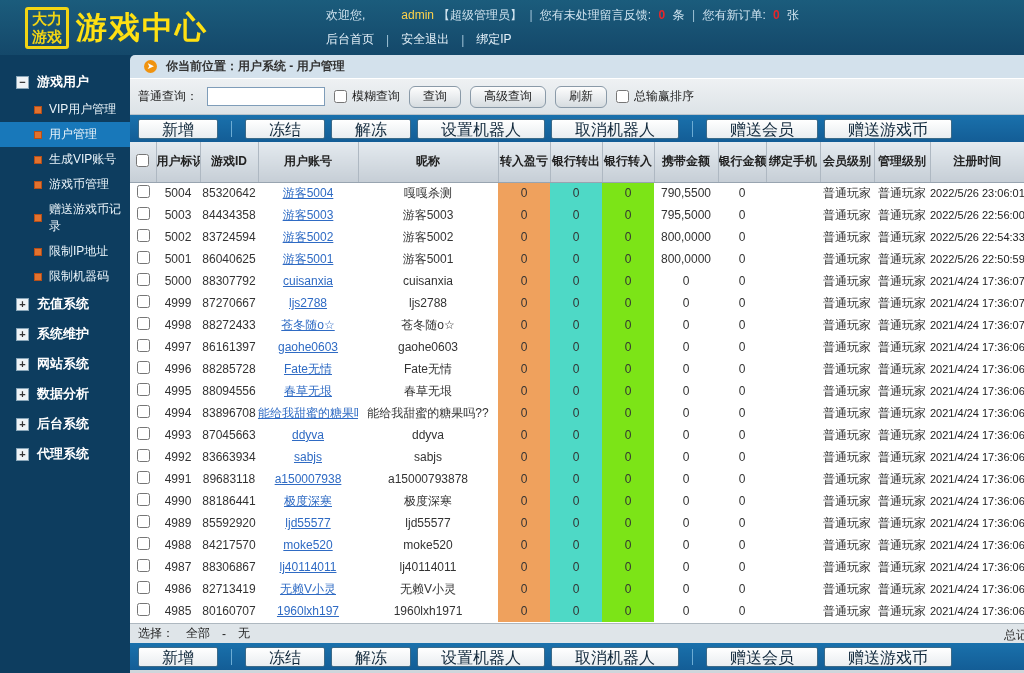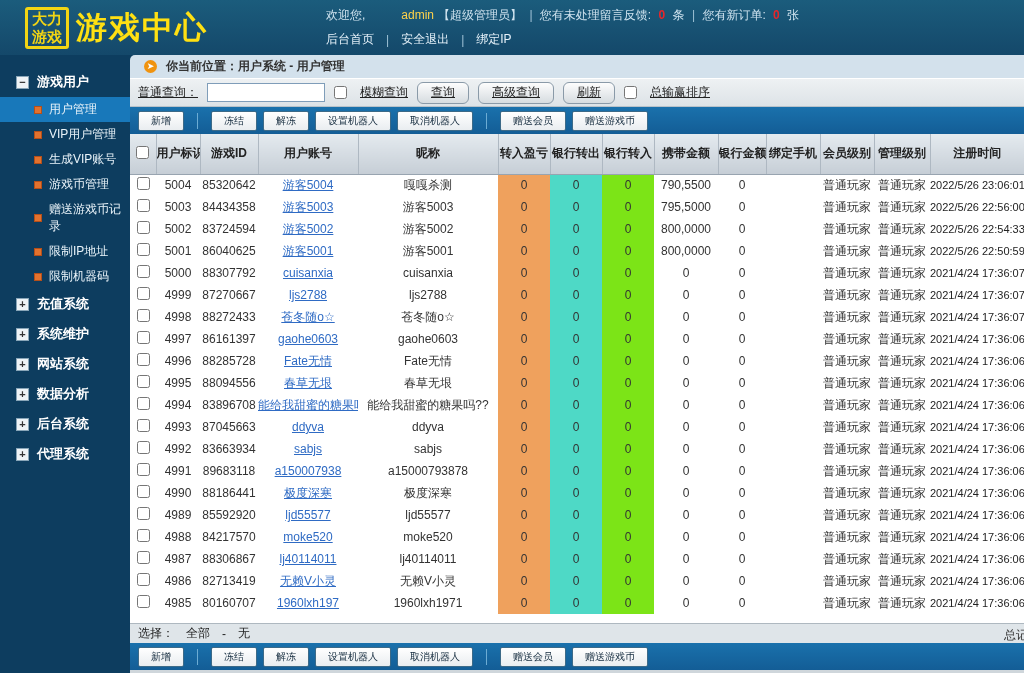--- a/index.html
+++ b/index.html
@@ -41,33 +41,33 @@
 
   .content{flex:1; display:flex; flex-direction:column; background:#0d3d5f;}
 
   
   .breadcrumb{height:24px; background:#d3e1ec; border-radius:5px 0 0 0; border-bottom:1px solid #fff;
     display:flex; align-items:center; gap:9px; padding-left:14px; font-weight:bold; color:#333;}
   .crumb-icon{width:13px; height:13px; border-radius:50%; background:#f0930f; color:#fff;
     font-size:9px; line-height:13px; text-align:center; font-weight:bold;}
 
   
-  .searchbar{height:28px; background:linear-gradient(#eef1f3,#dde3e7); border-bottom:1px solid #b8c2ca;
-    display:flex; align-items:center; gap:9px; padding-left:8px; color:#222;text-decoration:underline;}
+  .searchbar{height:36px; background:linear-gradient(#eef1f3,#dde3e7); border-bottom:1px solid #b8c2ca;
+    display:flex; align-items:center; gap:9px; padding-left:8px; color:#222;}
   .search-input{width:118px; height:19px; border:1px solid #7f9db9; background:#fff;
     font-size:12px; padding:1px 3px;}
   .btn3d{height:22px; padding:0 13px; font-size:12px; color:#222; cursor:pointer;
     background:linear-gradient(#fdfdfd,#d6dce0); border:1px solid #8a9aa8; border-radius:6px;}
   input[type=checkbox]{width:13px; height:13px; margin:0; cursor:pointer;}
-  .chk-group{display:flex; align-items:center; gap:13px;}
+  .chk-group{display:flex; align-items:center; gap:5px;}
 
   
   .toolbar{height:27px; background:linear-gradient(var(--tbblue1),var(--tbblue2));
     display:flex; align-items:center; gap:6px; padding-left:8px; flex-shrink:0;}
-  .tb-btn{height:20px; padding:0 12px; font-size:10px; color:#12293c; cursor:pointer;
+  .tb-btn{height:20px; padding:0 23px; font-size:16px; color:#12293c; cursor:pointer;
     background:linear-gradient(#ffffff,#e9edf0); border:1px solid #3c6a88; border-radius:2px; white-space:nowrap;}
   .tb-sep{width:1px; height:16px; background:#6cacd4; margin:0 7px;}
 
   
   .table-wrap{flex:1; background:#fff; overflow:hidden;}
   table{border-collapse:collapse; table-layout:fixed; width:894px;}
   thead th{height:40px; background:linear-gradient(#e4eaef,#c6ced6); font-size:12px; color:#222;
     border-right:1px solid #aeb8c2; border-bottom:1px solid #98a4b0; font-weight:bold; overflow:hidden; white-space:nowrap;}
   thead th:last-child{border-right:none;}
   tbody td{height:22px; font-size:12px; text-align:center; color:#333; overflow:hidden; white-space:nowrap;}
@@ -119,27 +119,27 @@
     </div>
   </header>
 
   <div class="main">
 
     <aside class="sidebar">
         <div class="side-section">
           <span class="expand-icon">−</span>
           <span>游戏用户</span>
         </div>
+        <div class="side-item">
+          <span class="bullet"></span>
+          <span>VIP用户管理</span>
+        </div>
         <div class="side-item active">
           <span class="bullet"></span>
           <span>用户管理</span>
-        </div>
-        <div class="side-item">
-          <span class="bullet"></span>
-          <span>VIP用户管理</span>
         </div>
         <div class="side-item">
           <span class="bullet"></span>
           <span>生成VIP账号</span>
         </div>
         <div class="side-item">
           <span class="bullet"></span>
           <span>游戏币管理</span>
         </div>
         <div class="side-item">

